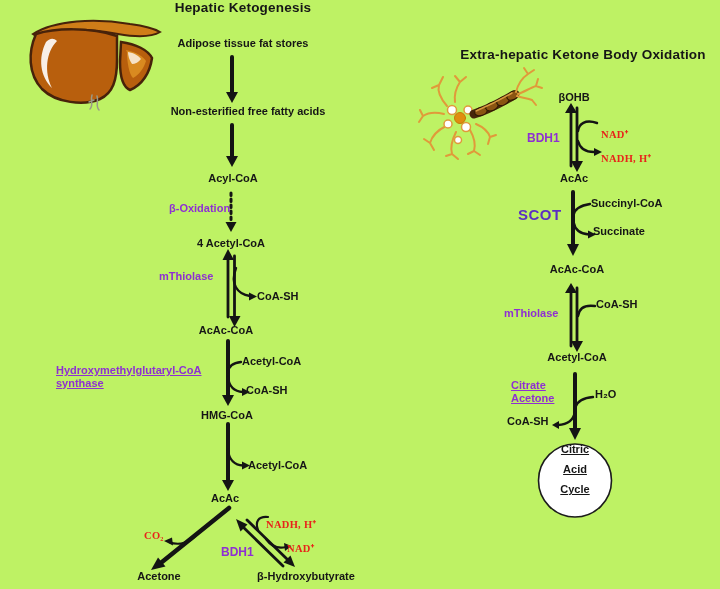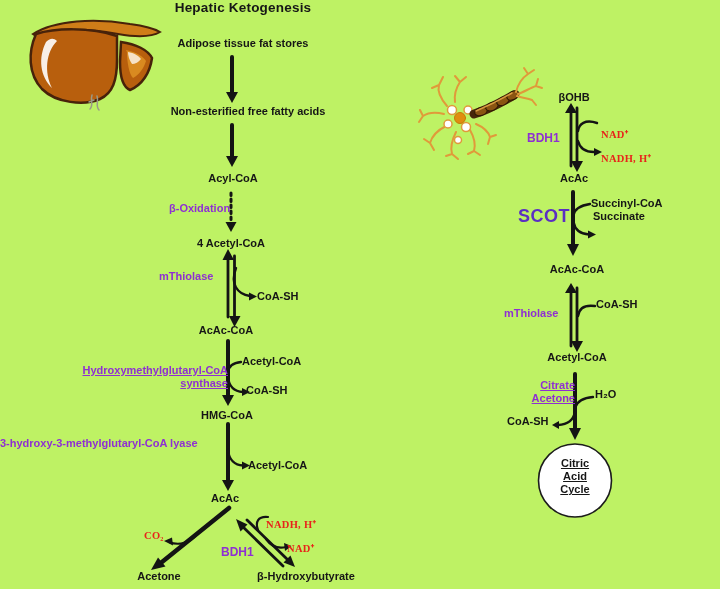--- a/index.html
+++ b/index.html
@@ -8,22 +8,22 @@
     font-family:"Liberation Sans",sans-serif;
   }
   svg{position:absolute;left:0;top:0;}
   .lbl{
     position:absolute;font-weight:bold;font-size:11px;color:#161616;
     white-space:nowrap;line-height:1.15;
   }
   .c{transform:translateX(-50%);text-align:center;}
   .wrap{white-space:normal;text-decoration:underline;}
   .title{font-size:13.5px;letter-spacing:0.2px;}
-  .purple{color:#8e2fd2;text-align:right;}
-  .scotc{color:#5b2fc2;font-size:18px;letter-spacing:0.5px;}
+  .purple{color:#8e2fd2;}
+  .scotc{color:#5b2fc2;font-size:15px;letter-spacing:0.5px;}
   .bdh{font-size:12px;}
   .red{color:#e8231a;font-family:"Liberation Serif",serif;font-size:10.5px;letter-spacing:0.3px;margin-top:10px;}
 </style>
 </head>
 <body>
 
 <div class="canvas">
 
   <svg width="720" height="589" viewBox="0 0 720 589">
     <g fill="none" stroke="#141414" stroke-linecap="round">
@@ -163,40 +163,40 @@
   <div class="lbl c" style="left:233px;top:172px">Acyl-CoA</div>
   <div class="lbl purple" style="left:169px;top:202px">β-Oxidation</div>
   <div class="lbl c" style="left:231px;top:237px">4 Acetyl-CoA</div>
   <div class="lbl purple" style="left:159px;top:270px">mThiolase</div>
   <div class="lbl" style="left:257px;top:290px">CoA-SH</div>
   <div class="lbl c" style="left:226px;top:324px">AcAc-CoA</div>
   <div class="lbl" style="left:242px;top:355px">Acetyl-CoA</div>
   <div class="lbl purple wrap" style="left:56px;top:364px;width:172px">Hydroxymethylglutaryl-CoA synthase</div>
   <div class="lbl" style="left:246px;top:384px">CoA-SH</div>
   <div class="lbl c" style="left:227px;top:409px">HMG-CoA</div>
-  <div class="lbl purple" style="left:0px;top:437px">3-hydroxy-3-methylglutaryl-CoA lyase</div>
   <div class="lbl" style="left:248px;top:459px">Acetyl-CoA</div>
   <div class="lbl c" style="left:225px;top:492px">AcAc</div>
   <div class="lbl red" style="left:144px;top:520px">CO₂</div>
   <div class="lbl red" style="left:266px;top:509px">NADH, H⁺</div>
   <div class="lbl red" style="left:287px;top:533px">NAD⁺</div>
   <div class="lbl purple bdh" style="left:221px;top:546px">BDH1</div>
   <div class="lbl c" style="left:159px;top:570px">Acetone</div>
   <div class="lbl c" style="left:306px;top:570px">β-Hydroxybutyrate</div>
 
+  <div class="lbl c title" style="left:583px;top:47px">Extra-hepatic Ketone Body Oxidation</div>
   <div class="lbl c" style="left:574px;top:91px">βOHB</div>
   <div class="lbl purple bdh" style="left:527px;top:132px">BDH1</div>
   <div class="lbl red" style="left:601px;top:119px">NAD⁺</div>
   <div class="lbl red" style="left:601px;top:143px">NADH, H⁺</div>
   <div class="lbl c" style="left:574px;top:172px">AcAc</div>
   <div class="lbl scotc" style="left:518px;top:206px">SCOT</div>
   <div class="lbl" style="left:591px;top:197px">Succinyl-CoA</div>
-  <div class="lbl" style="left:593px;top:210px">Succinate</div>
+  <div class="lbl" style="left:593px;top:225px">Succinate</div>
   <div class="lbl c" style="left:577px;top:263px">AcAc-CoA</div>
   <div class="lbl purple" style="left:504px;top:307px">mThiolase</div>
   <div class="lbl" style="left:596px;top:298px">CoA-SH</div>
   <div class="lbl c" style="left:577px;top:351px">Acetyl-CoA</div>
   <div class="lbl purple wrap" style="left:511px;top:379px;width:64px">Citrate Acetone</div>
   <div class="lbl" style="left:595px;top:388px">H₂O</div>
   <div class="lbl" style="left:507px;top:415px">CoA-SH</div>
-  <div class="lbl c wrap" style="left:575px;top:457px;width:52px;line-height:13px">Citric Acid Cycle</div>
+  <div class="lbl c wrap" style="left:575px;top:439px;width:52px;line-height:20px">Citric Acid Cycle</div>
 
 </div>
 
 </body></html>

